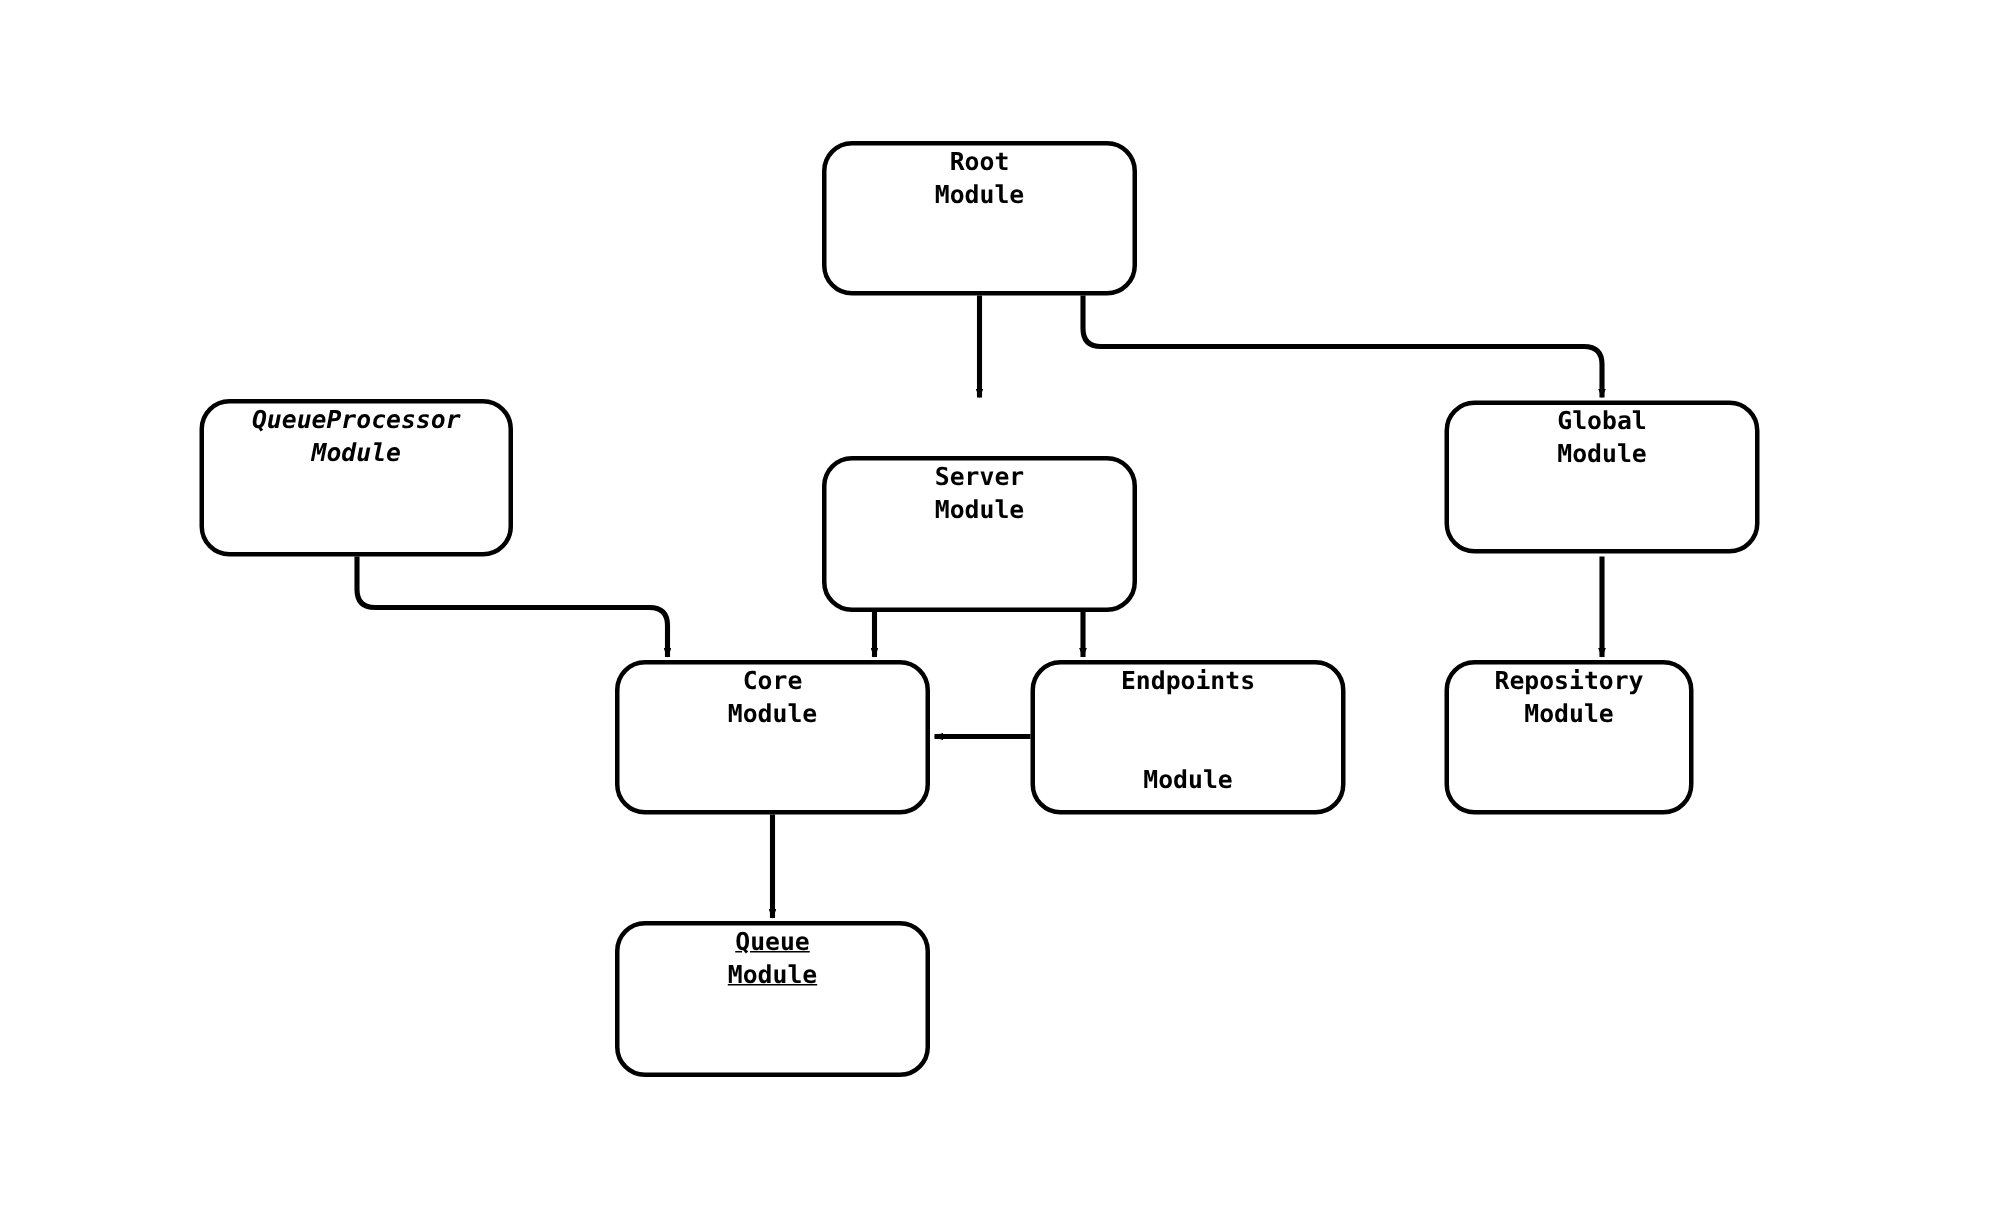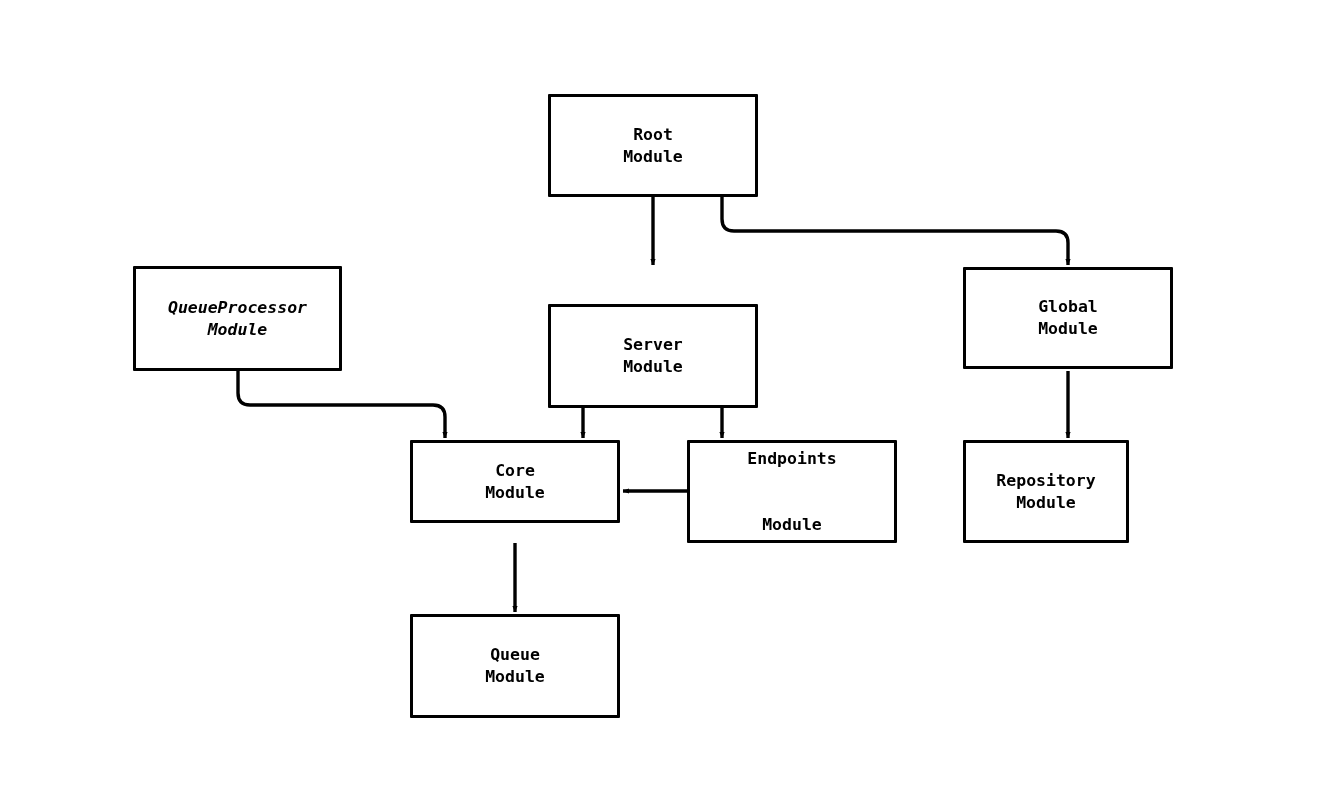--- a/index.html
+++ b/index.html
@@ -25,25 +25,24 @@
     left: 0;
     top: 0;
     width: 1337px;
     height: 809px;
   }
   .node {
     position: absolute;
     box-sizing: border-box;
     background: #ffffff;
     border: 3.4px solid #000000;
-    border-radius: 1px;
+    border-radius: 20px;
     display: flex;
     flex-direction: column;
     align-items: center;
-    justify-content: center;
     z-index: 2;
   }
   .node-line {
     font-family: "DejaVu Sans Mono", "Liberation Mono", monospace;
     font-size: 16.5px;
     font-weight: 700;
     line-height: 22px;
     color: #000000;
     white-space: pre;
     letter-spacing: 0px;
@@ -95,33 +94,33 @@
   <div class="node" style="left:548px; top:267px; width:210px; height:104px;margin-top:37px;">
     <span class="node-line">Server</span>
     <span class="node-line">Module</span>
   </div>
 
   <div class="node" style="left:963px; top:267px; width:210px; height:102px;">
     <span class="node-line">Global</span>
     <span class="node-line">Module</span>
   </div>
 
-  <div class="node" style="left:410px; top:440px; width:210px; height:83px;">
+  <div class="node" style="left:410px; top:440px; width:210px; height:103px;">
     <span class="node-line">Core</span>
     <span class="node-line">Module</span>
   </div>
 
   <div class="node" style="left:687px; top:440px; width:210px; height:103px;gap:44px;">
     <span class="node-line">Endpoints</span>
     <span class="node-line">Module</span>
   </div>
 
   <div class="node" style="left:963px; top:440px; width:166px; height:103px;">
     <span class="node-line">Repository</span>
     <span class="node-line">Module</span>
   </div>
 
-  <div class="node" style="left:410px; top:614px; width:210px; height:104px;">
+  <div class="node" style="left:410px; top:614px; width:210px; height:104px;text-decoration:underline;">
     <span class="node-line">Queue</span>
     <span class="node-line">Module</span>
   </div>
 
 </div>
 
 </body></html>

